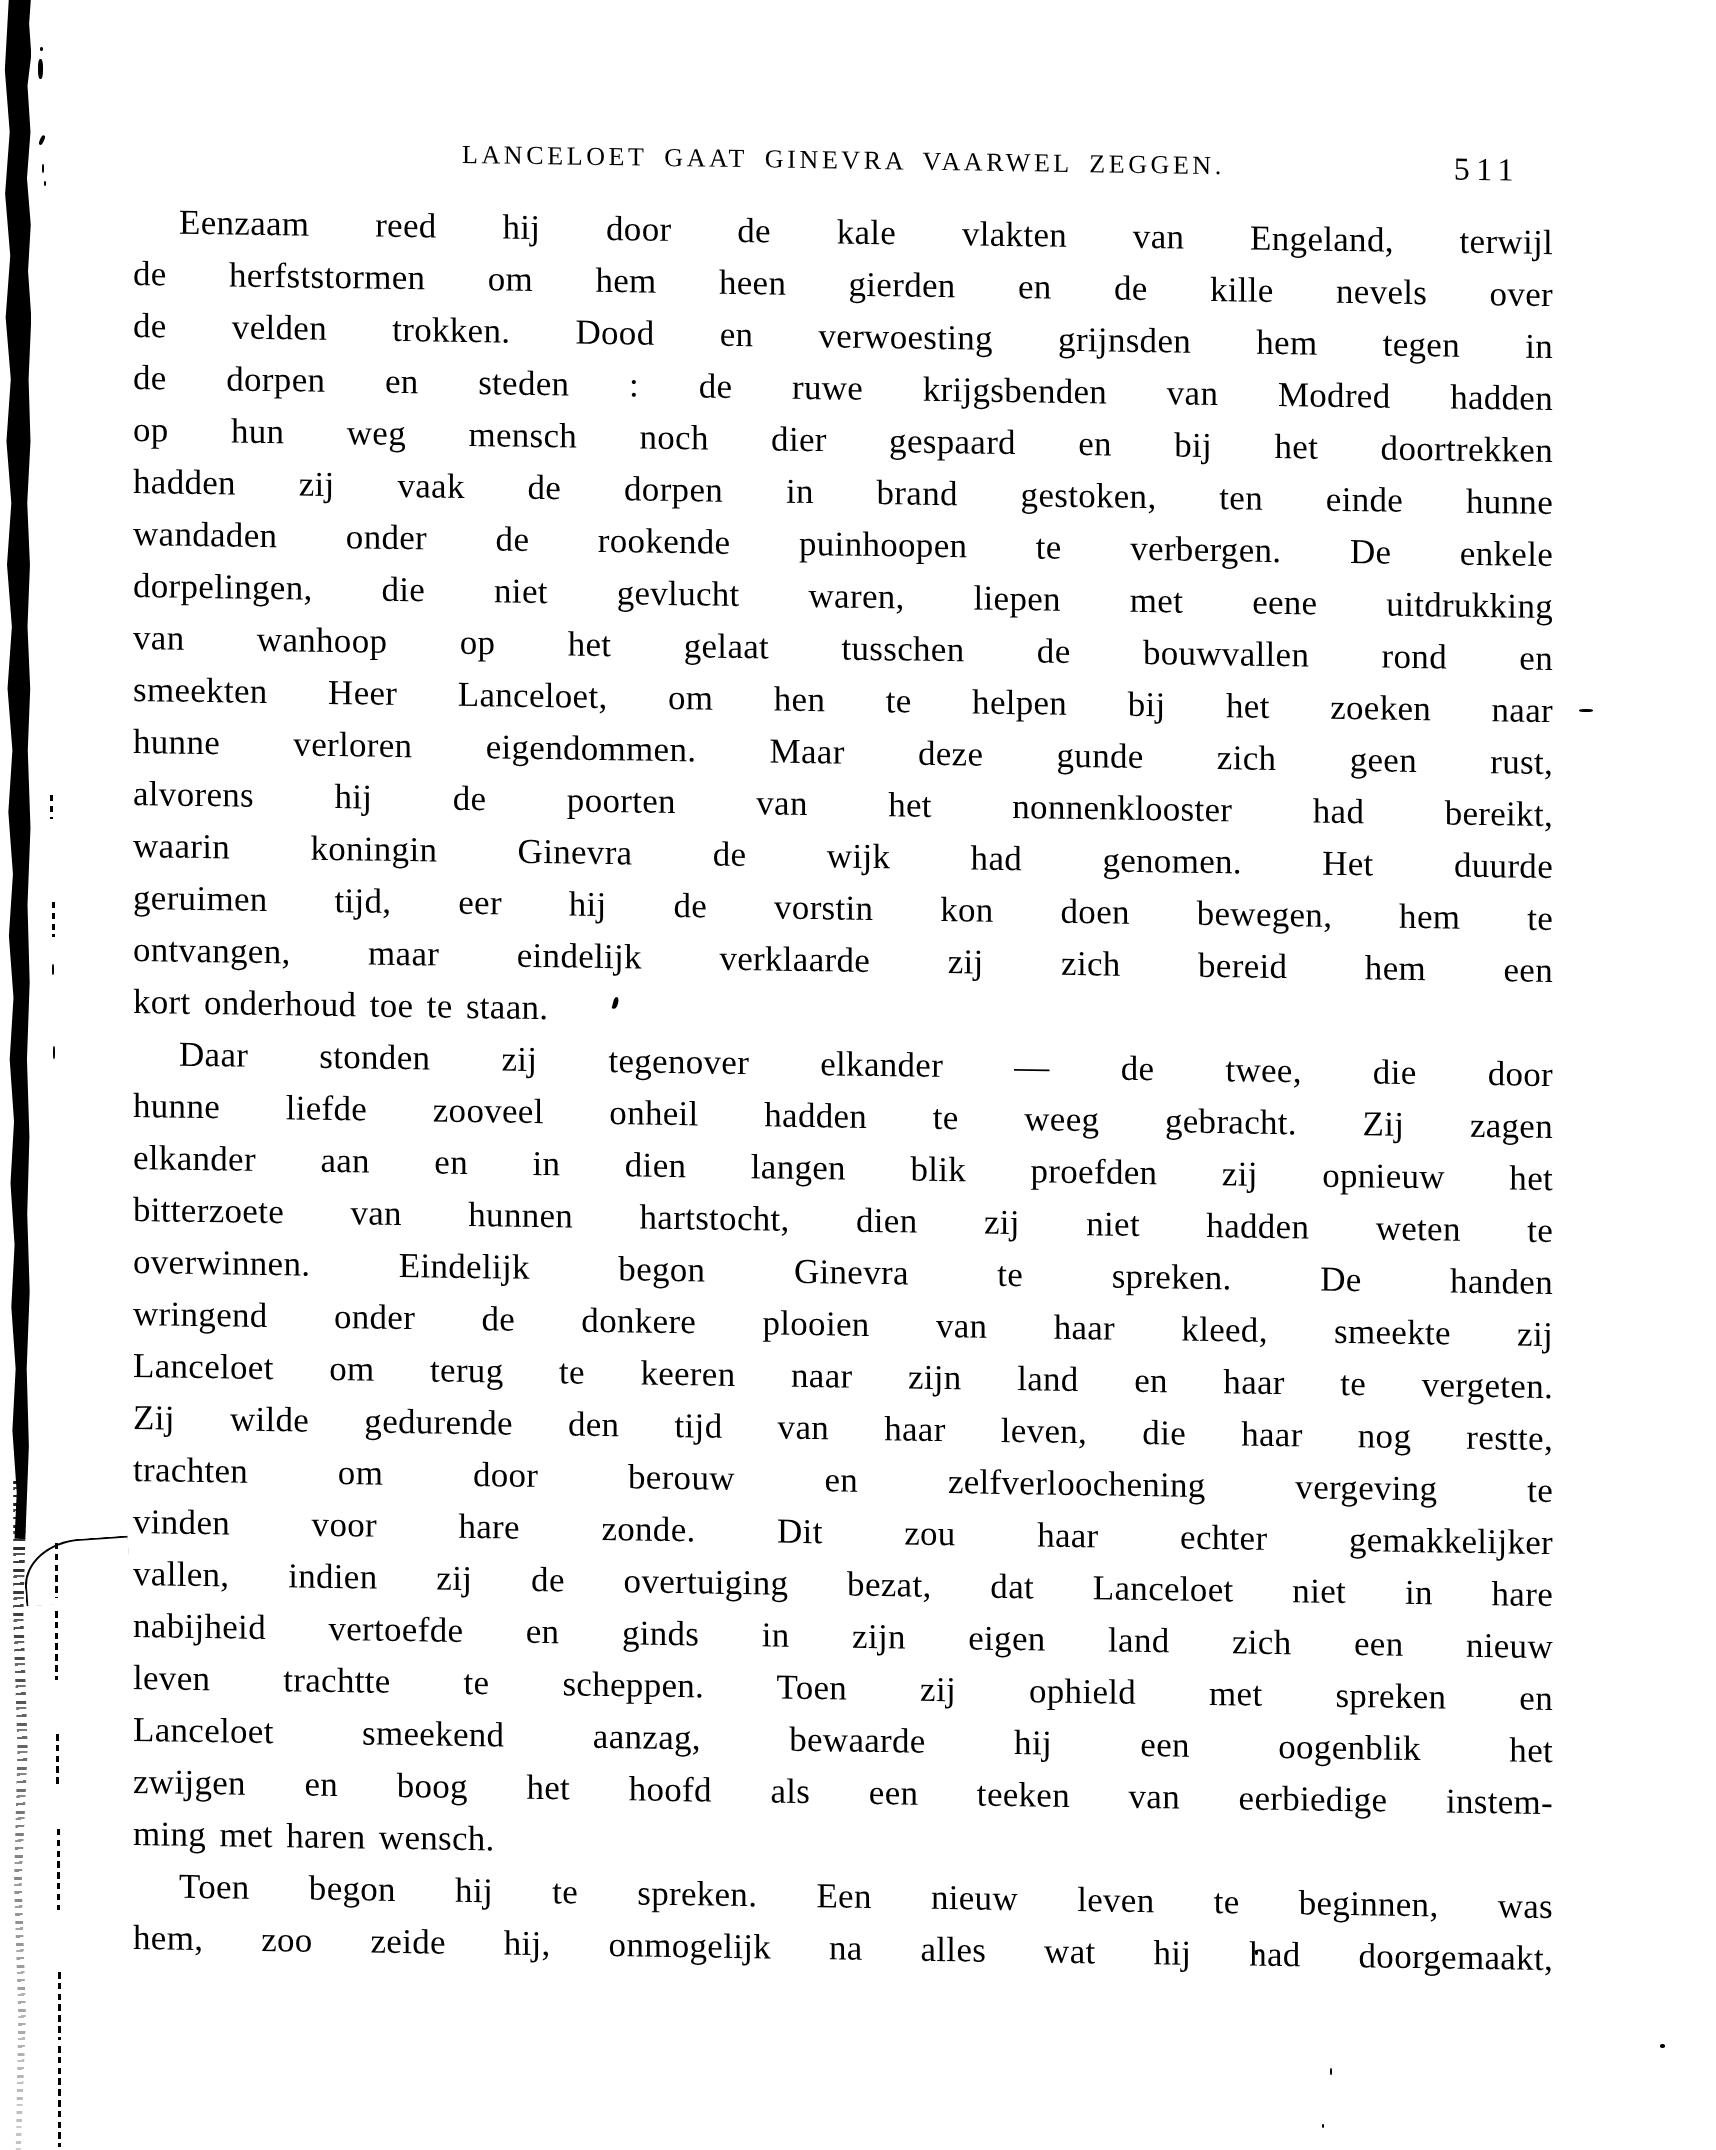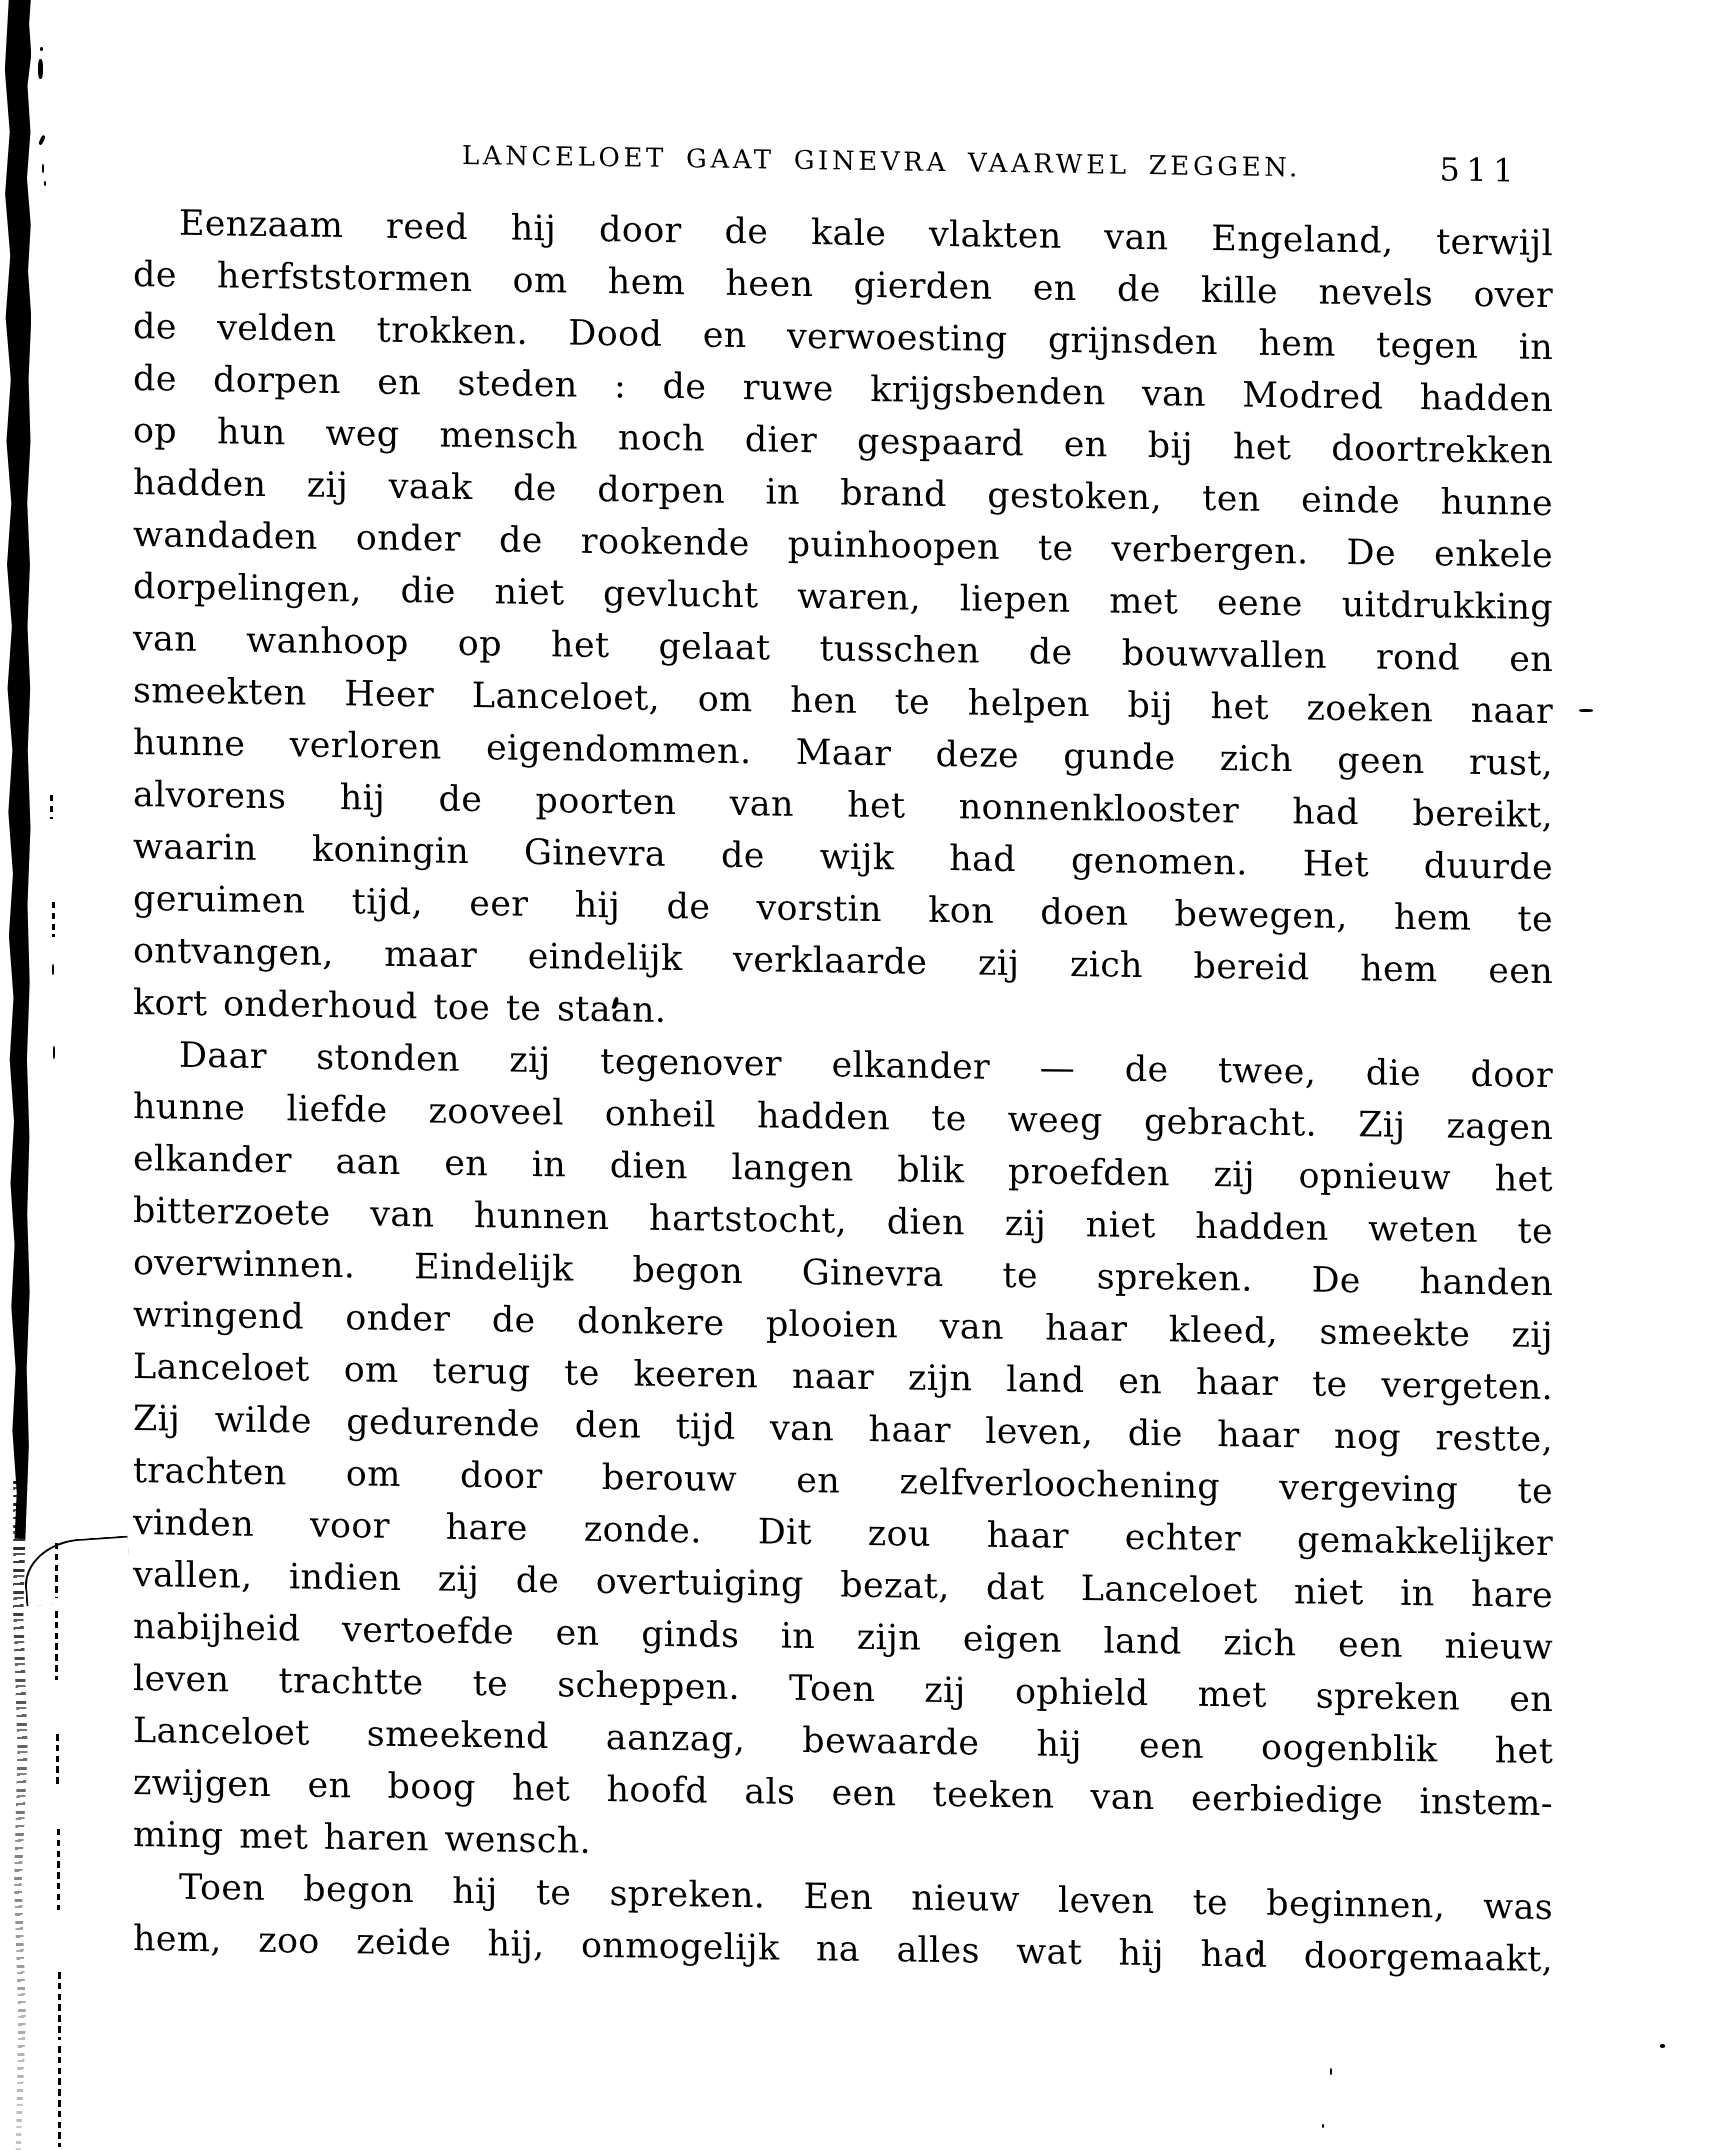--- a/index.html
+++ b/index.html
@@ -5,21 +5,21 @@
   html, body { margin: 0; padding: 0; }
   body {
     width: 1716px;
     height: 2151px;
     background: #ffffff;
     position: relative;
     overflow: hidden;
     font-family: "DejaVu Serif", "Liberation Serif", serif;
     color: #000;
   }
-  .page { position: absolute; inset: 0; }
+  .page { position: absolute; inset: 0; font-family: Liberation Serif, serif; }
 
   
   .gutter-bar {
     position: absolute;
     left: 4.3px; top: -7.2px;
     width: 27px; height: 1546px;
     background: #000;
     clip-path: polygon(
       18% 0%, 100% 0%, 92% 2%, 100% 4%, 86% 6%, 97% 9%, 84% 12%, 98% 15%,
       88% 18%, 100% 21%, 90% 25%, 97% 29%, 85% 33%, 95% 37%, 86% 41%, 96% 45%,

